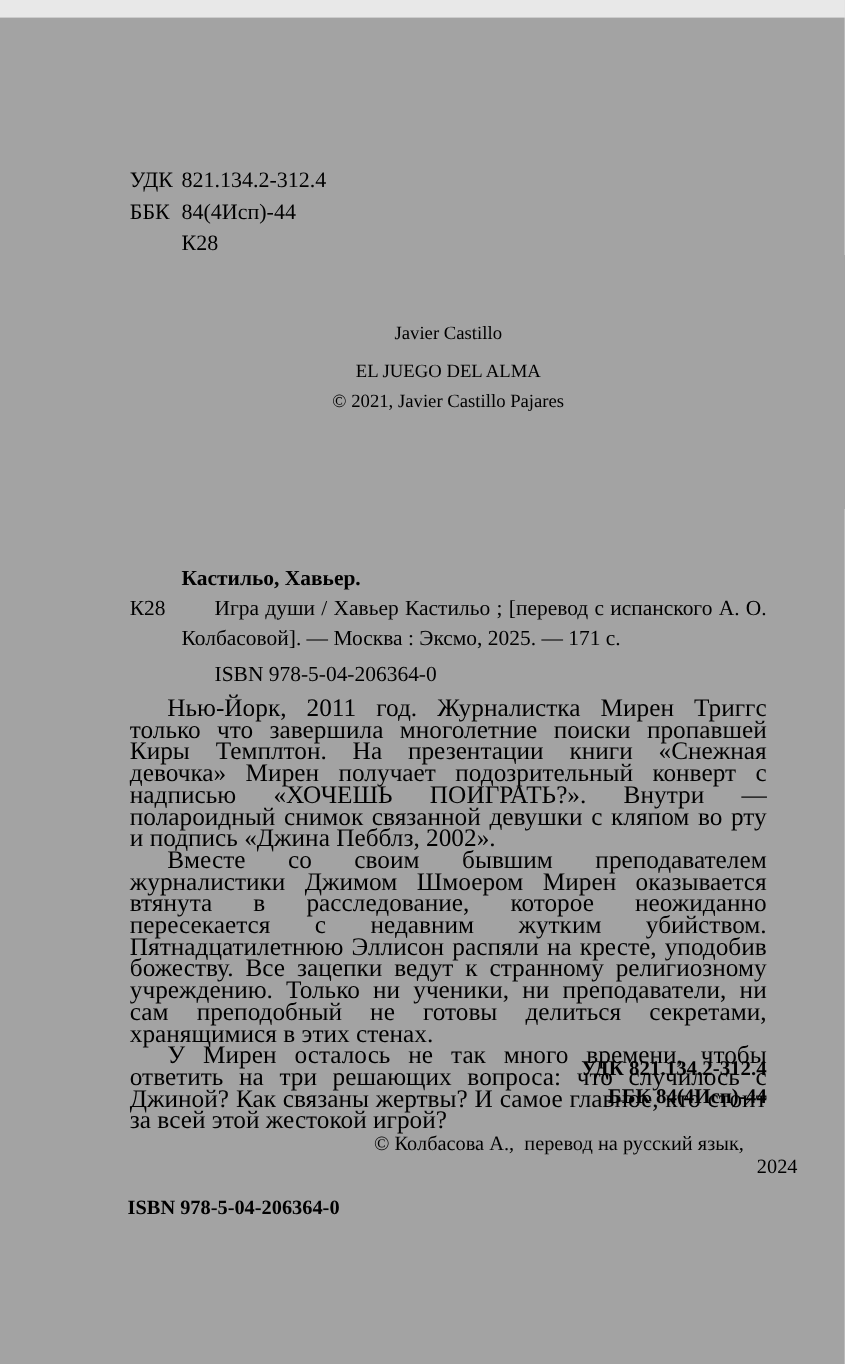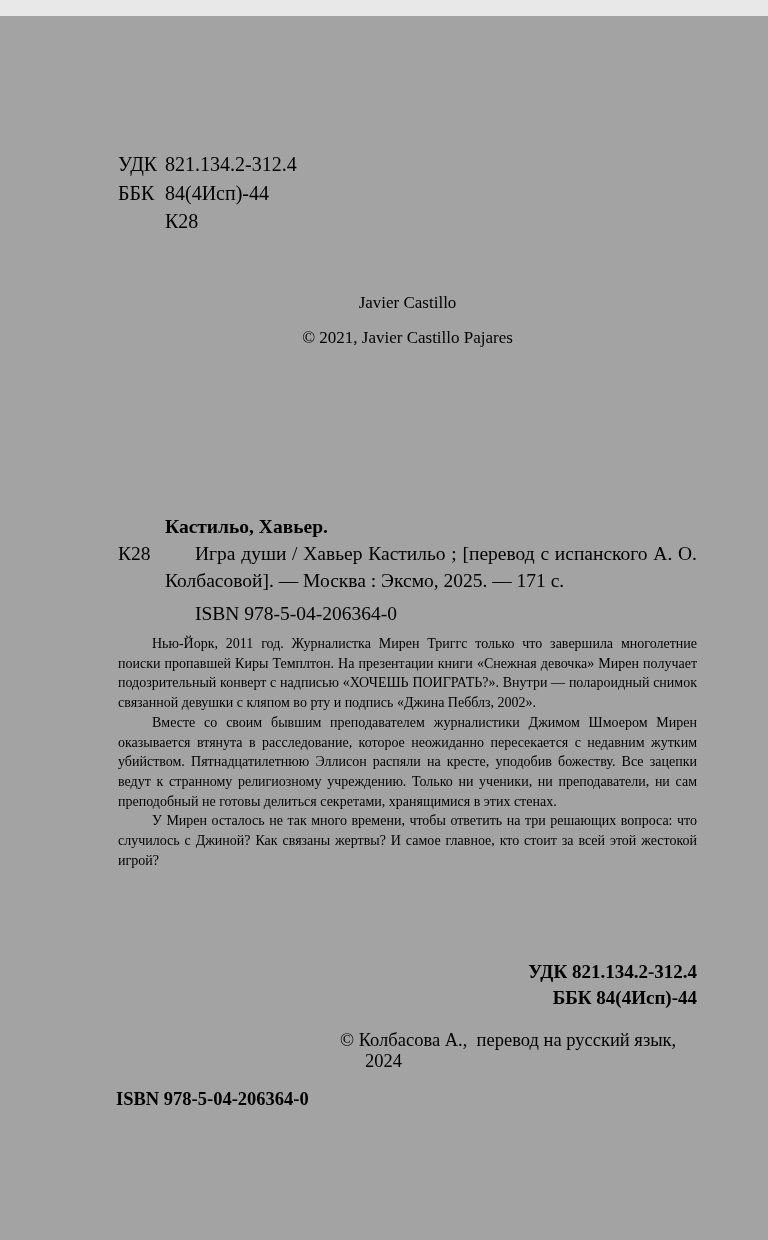--- a/index.html
+++ b/index.html
@@ -25,30 +25,30 @@
   .title-author { margin-bottom: 8px; }
 
   
   .biblio { left: 118px; top: 497px; width: 579px; font-size: 19.5px; line-height: 27px; font-family: Liberation Serif, serif; }
   .biblio-heading { padding-left: 47px; font-weight: bold; }
   .biblio-entry { position: relative; padding-left: 47px; text-indent: 30px; text-align: justify; margin: 0; }
   .biblio-code { position: absolute; left: 0; top: 0; text-indent: 0; }
   .biblio-isbn { padding-left: 77px; margin-top: 6px; }
 
   
-  .annotation { left: 118px; top: 618px; width: 579px; font-size: 14px; line-height: 19.7px; text-align: justify; }
+  .annotation { left: 118px; top: 618px; width: 579px; font-size: 23px; line-height: 19.7px; text-align: justify; }
   .annotation p { margin: 0; text-indent: 34px; hyphens: manual; }
 
   
   .cls-footer { left: 118px; top: 943px; width: 579px; text-align: right; font-weight: bold; font-size: 19px; line-height: 26px; }
 
   
   .copyright { left: 340px; top: 1014px; width: 385px; font-weight: normal; font-size: 18.5px; line-height: 21.2px; }
   .cr-line { white-space: pre-wrap; }
-  .cr-indent { padding-left: 25px; }
+  .cr-indent { padding-left: 25px; text-align: right; }
   .isbn-bottom { left: 116px; top: 1073px; font-weight: bold; font-size: 18.5px; line-height: 21.2px; }
 </style>
 </head>
 <body>
 
 <div class="page">
 
   <div class="abs cls-block">
     <div class="cls-row">
       <span class="cls-label">УДК</span>
@@ -59,20 +59,21 @@
       <span>84(4Исп)-44</span>
     </div>
     <div class="cls-row">
       <span class="cls-label"></span>
       <span>К28</span>
     </div>
   </div>
 
   <div class="abs title-block">
     <div class="title-author">Javier Castillo</div>
+    <div>EL JUEGO DEL ALMA</div>
     <div>© 2021, Javier Castillo Pajares</div>
   </div>
 
   <div class="abs biblio">
     <div class="biblio-heading">Кастильо, Хавьер.</div>
     <p class="biblio-entry">
       <span class="biblio-code">К28</span>
       <span>Игра души / Хавьер Кастильо ; [перевод с испанского А. О. Колбасовой]. — Москва : Эксмо, 2025. — 171 с.</span>
     </p>
     <div class="biblio-isbn">ISBN 978-5-04-206364-0</div>

